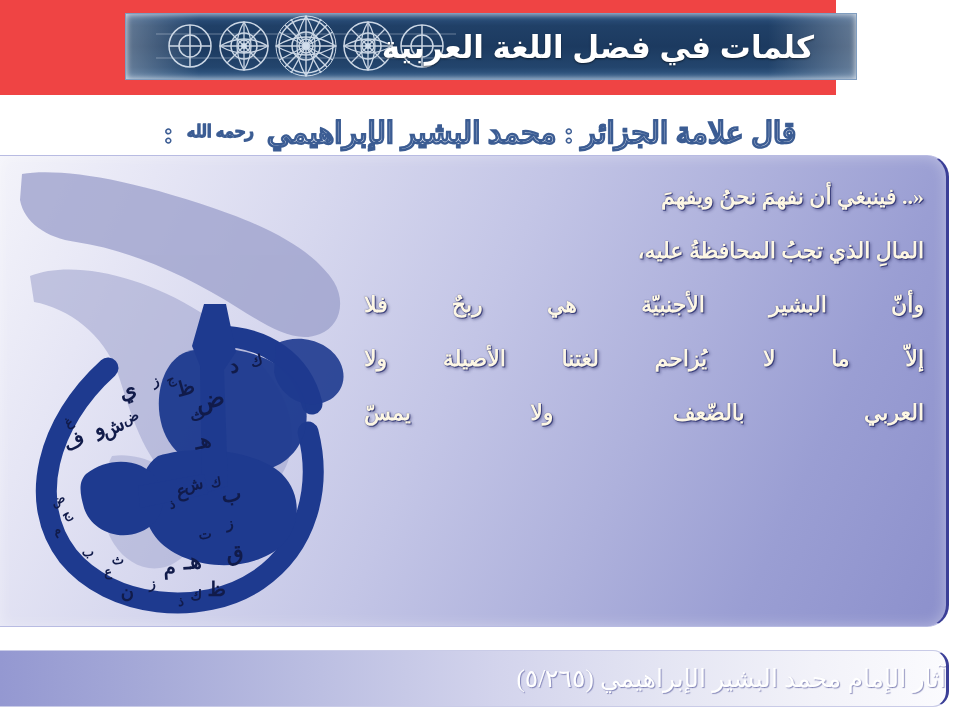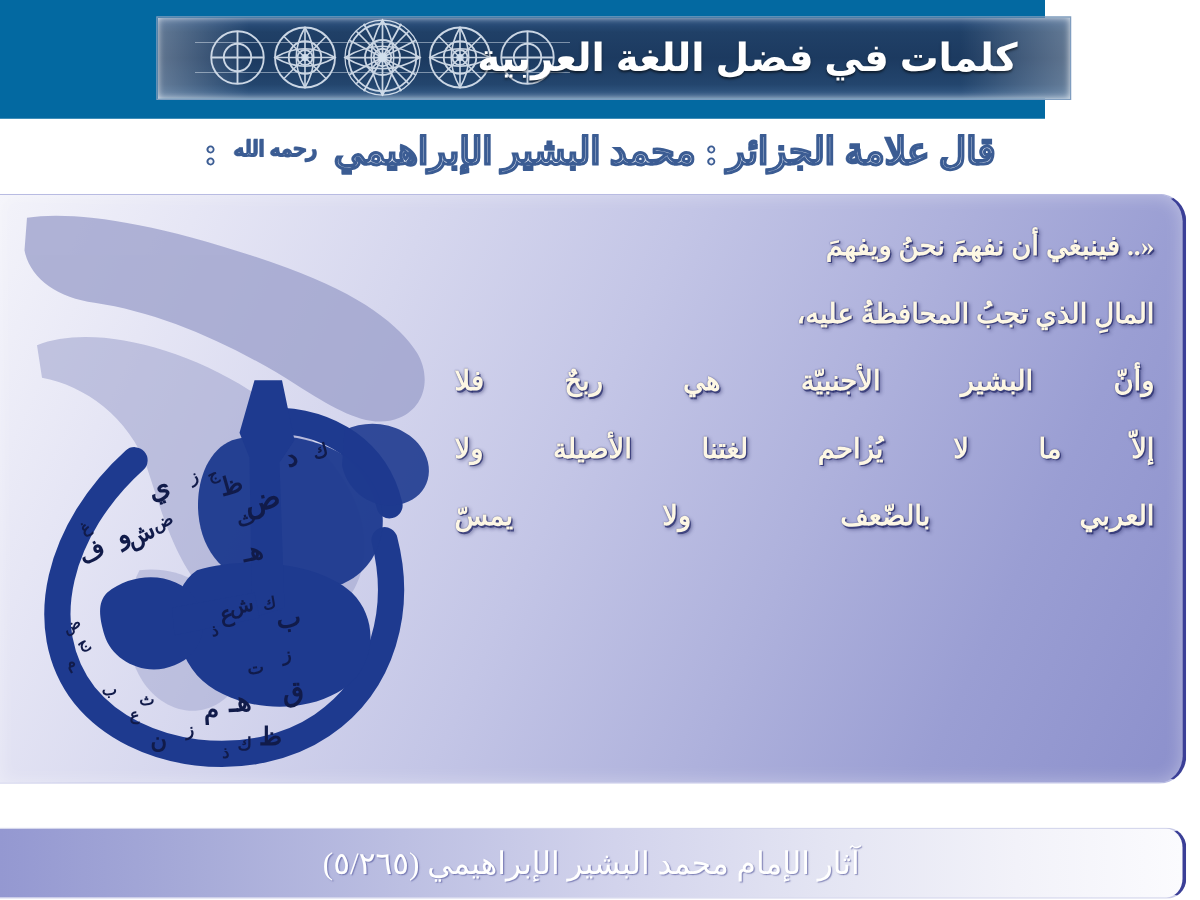--- a/index.html
+++ b/index.html
@@ -15,21 +15,21 @@
     position: relative;
   }
 
   
   .header-band {
     position: absolute;
     left: 0;
     top: 0;
     width: 836px;
     height: 95px;
-    background: #0369a1;
+    background: #ef4444;
   }
   .header-banner {
     position: absolute;
     left: 125px;
     top: 13px;
     width: 730px;
     height: 65px;
     background: linear-gradient(to bottom,
         #2f5584 0%,
         #204067 18%,
@@ -72,21 +72,21 @@
   }
 
   
   .subtitle-row {
     position: absolute;
     left: 0;
     top: 92px;
     width: 960px;
     height: 58px;
     display: flex;
-    align-items: center;
+    align-items: flex-end;
     justify-content: center;
   }
   .subtitle {
     font-size: 30px;
     font-weight: bold;
     white-space: nowrap;
     color: #f2f4fa;
     -webkit-text-stroke: 1.4px #3b5c93;
     text-shadow: 1px 1px 1px rgba(255,255,255,0.9),
                  -1px 0 0 rgba(59,92,147,0.55);
@@ -176,23 +176,21 @@
         #e4e5f3 30%,
         #d2d3ec 48%,
         #bcbfe2 66%,
         #a6aad8 84%,
         #9498d1 100%);
     border-right: 3px solid #3b3f97;
     border-top: 1px solid #c9cbe7;
     border-bottom: 1px solid #c9cbe7;
     display: flex;
     align-items: center;
-    justify-content: center;
     overflow: hidden;
-    margin-top: 12px;
   }
   .footer-text {
     color: #ffffff;
     font-size: 25px;
     white-space: nowrap;
     text-shadow: 1px 1px 1px rgba(60,64,140,0.55);
     font-family: "Liberation Serif", "DejaVu Serif", serif;
     letter-spacing: 0.5px;
   }
 </style>

